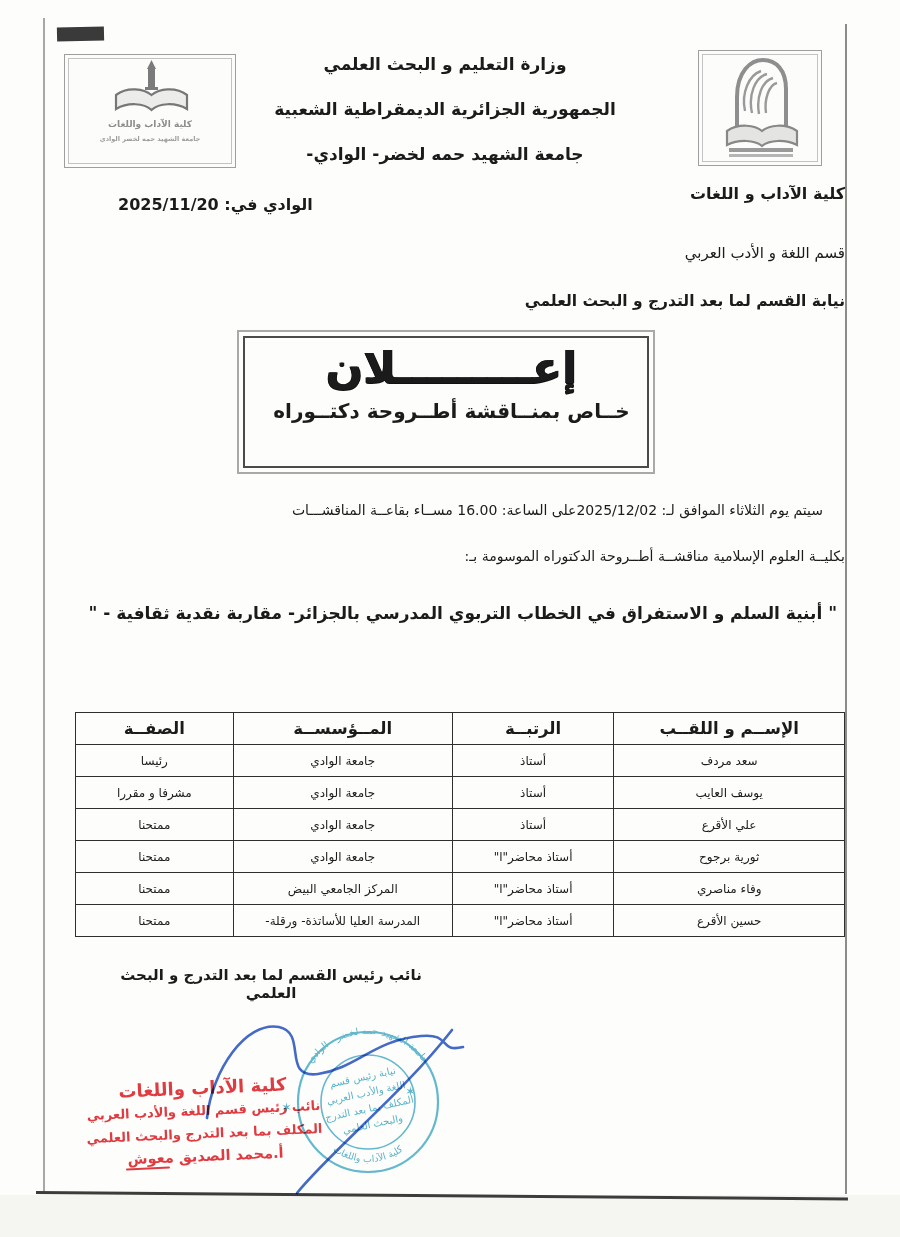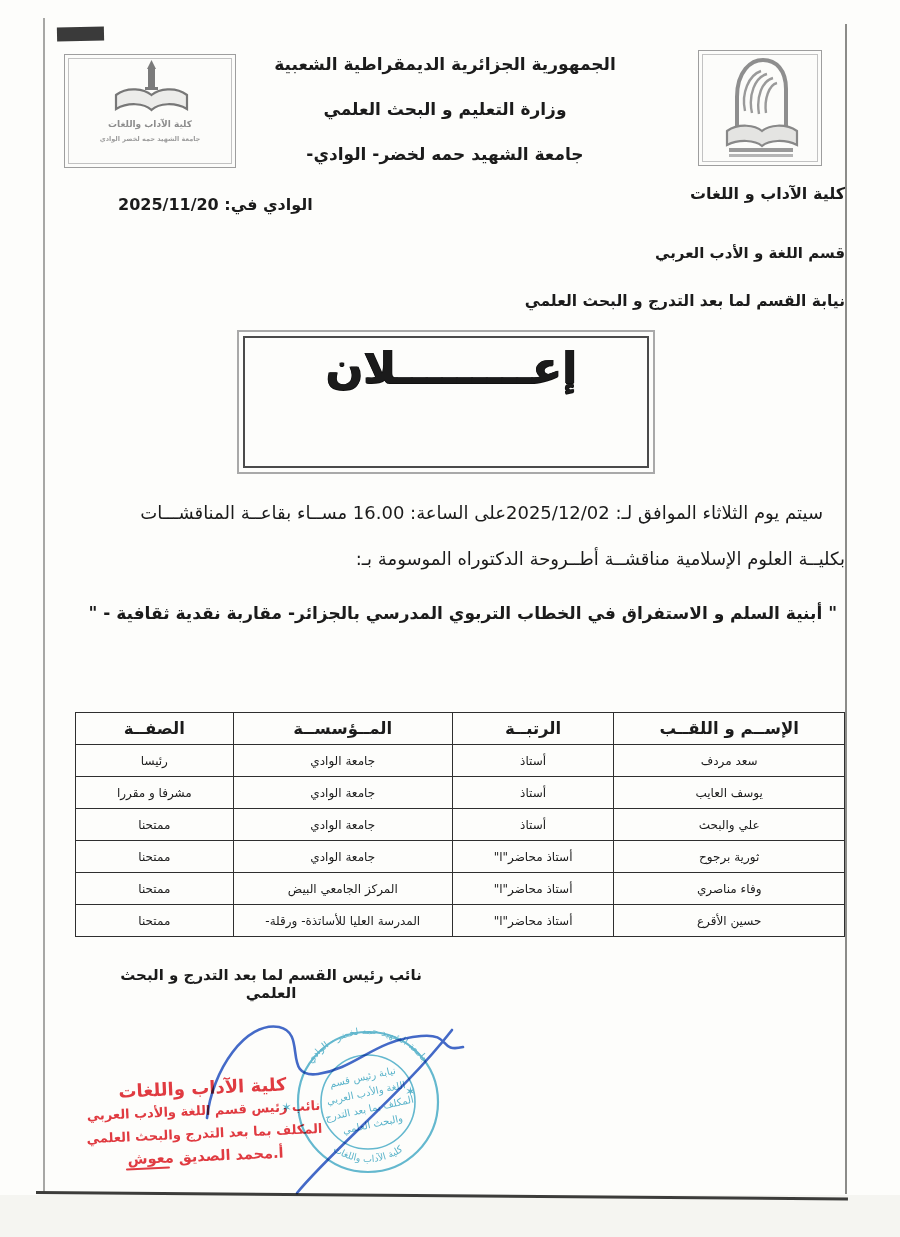--- a/index.html
+++ b/index.html
@@ -17,30 +17,30 @@
   .scan-bottom-strip{left:0;top:1195px;width:900px;height:42px;background:#f5f5f1;}
   
   .header-center{left:235px;top:42px;width:420px;text-align:center;font-weight:bold;font-size:17px;line-height:45px;}
   .logo-frame{border:1.5px solid #9e9e9e;background:#fcfcfa;box-shadow:inset 0 0 0 3px #fcfcfa, inset 0 0 0 4px #c2c2c2;}
   .logo-left{left:64px;top:54px;width:170px;height:112px;}
   .logo-right{left:698px;top:50px;width:122px;height:114px;}
   .logo-caption{position:absolute;width:100%;text-align:center;color:#8d8d8d;filter:blur(.35px);font-weight:bold;}
   
   .faculty-name{right:55px;top:184px;font-weight:bold;font-size:16px;}
   .date-line{left:118px;top:195px;font-weight:bold;font-size:16px;direction:rtl;}
-  .department-name{right:55px;top:244px;font-size:15px;font-weight:bold;}
+  .department-name{right:55px;top:244px;font-size:15px;}
   .vice-line{right:55px;top:292px;font-weight:bold;font-size:15.5px;}
   
   .ann-box{left:237px;top:330px;width:406px;height:132px;border:2px solid #a9a9a9;background:#fdfdfb;padding:4px;}
   .ann-inner{width:100%;height:100%;border:2px solid #4b4b4b;box-sizing:border-box;text-align:center;padding-left:11px;}
   .ann-title{margin-top:4px;font-size:44px;font-weight:bold;letter-spacing:-1px;
     text-shadow:.7px 0 0 #111,-.7px 0 0 #111,0 .5px 0 #111;}
   .ann-subtitle{margin-top:6px;font-size:20px;font-weight:bold;}
   
-  .body-line{right:55px;width:790px;font-size:18px;text-align:right;}
+  .body-line{right:55px;width:790px;font-size:14px;text-align:right;}
   .p1{top:502px;padding-right:22px;}
   .p2{top:548px;text-align:right;}
   .thesis-title{top:603px;font-weight:bold;font-size:17px;padding-right:8px;}
   .student-line{top:655px;}
   .student-name{font-weight:bold;}
   
   .committee{left:75px;top:712px;width:770px;border-collapse:collapse;direction:rtl;}
   .committee td,.committee th{border:1.5px solid #2f2f2f;text-align:center;font-size:12px;height:31px;font-weight:normal;padding:0 4px;}
   .committee th{font-weight:bold;font-size:16.5px;margin-top:16px;}
   .col-name{width:30%;}.col-rank{width:21%;}.col-inst{width:28.5%;}.col-role{width:20.5%;}
@@ -58,22 +58,22 @@
 
 <div class="page">
 
   <div class="abs scan-line-left"></div>
   <div class="abs scan-line-right"></div>
   <div class="abs scan-bottom-strip"></div>
   <div class="abs scan-line-bottom"></div>
   <div class="abs scan-mark-top"></div>
 
   <div class="abs header-center">
+    <div>وزارة التعليم و البحث العلمي</div>
     <div>الجمهورية الجزائرية الديمقراطية الشعبية</div>
-    <div>وزارة التعليم و البحث العلمي</div>
     <div>جامعة الشهيد حمه لخضر- الوادي-</div>
   </div>
 
   <div class="abs logo-frame logo-left">
     <svg width="167" height="60" viewBox="0 0 167 60">
       <rect x="80" y="14" width="7" height="20" fill="#7b7b7b"></rect>
       <path d="M79,14 L83.5,5 L88,14 Z" fill="#7b7b7b"></path>
       <rect x="77" y="32" width="13" height="3" fill="#7b7b7b"></rect>
       <path d="M48,40 C60,31 76,34 83.5,40 C91,34 107,31 119,40 L119,54 C107,47 91,48 83.5,55 C76,48 60,47 48,54 Z" fill="#ececea" stroke="#777" stroke-width="2.2"></path>
     </svg>
@@ -97,20 +97,21 @@
   </div>
 
   <div class="abs faculty-name">كلية الآداب و اللغات</div>
   <div class="abs date-line">الوادي في: 2025/11/20</div>
   <div class="abs department-name">قسم اللغة و الأدب العربي</div>
   <div class="abs vice-line">نيابة القسم لما بعد التدرج و البحث العلمي</div>
 
   <div class="abs ann-box">
     <div class="ann-inner">
       <div class="ann-title">إعـــــــــلان</div>
+      <div class="ann-subtitle">خــاص بمنــاقشة أطــروحة دكتــوراه</div>
     </div>
   </div>
 
   <div class="abs body-line p1">سيتم يوم الثلاثاء الموافق لـ: 2025/12/02على الساعة: 16.00 مســاء بقاعــة المناقشـــات</div>
   <div class="abs body-line p2">بكليــة العلوم الإسلامية مناقشــة أطــروحة الدكتوراه الموسومة بـ:</div>
   <div class="abs body-line thesis-title">" أبنية السلم و الاستفراق في الخطاب التربوي المدرسي بالجزائر- مقاربة نقدية ثقافية - "</div>
 
   <table class="abs committee">
     <tbody>
         <tr>
@@ -125,21 +126,21 @@
       <td>جامعة الوادي</td>
       <td>رئيسا</td>
     </tr>
     <tr>
       <td>يوسف العايب</td>
       <td>أستاذ</td>
       <td>جامعة الوادي</td>
       <td>مشرفا و مقررا</td>
     </tr>
     <tr>
-      <td>علي والبحث</td>
+      <td>علي الأقرع</td>
       <td>أستاذ</td>
       <td>جامعة الوادي</td>
       <td>ممتحنا</td>
     </tr>
     <tr>
       <td>ثورية برجوح</td>
       <td>أستاذ محاضر"ا"</td>
       <td>جامعة الوادي</td>
       <td>ممتحنا</td>
     </tr>

